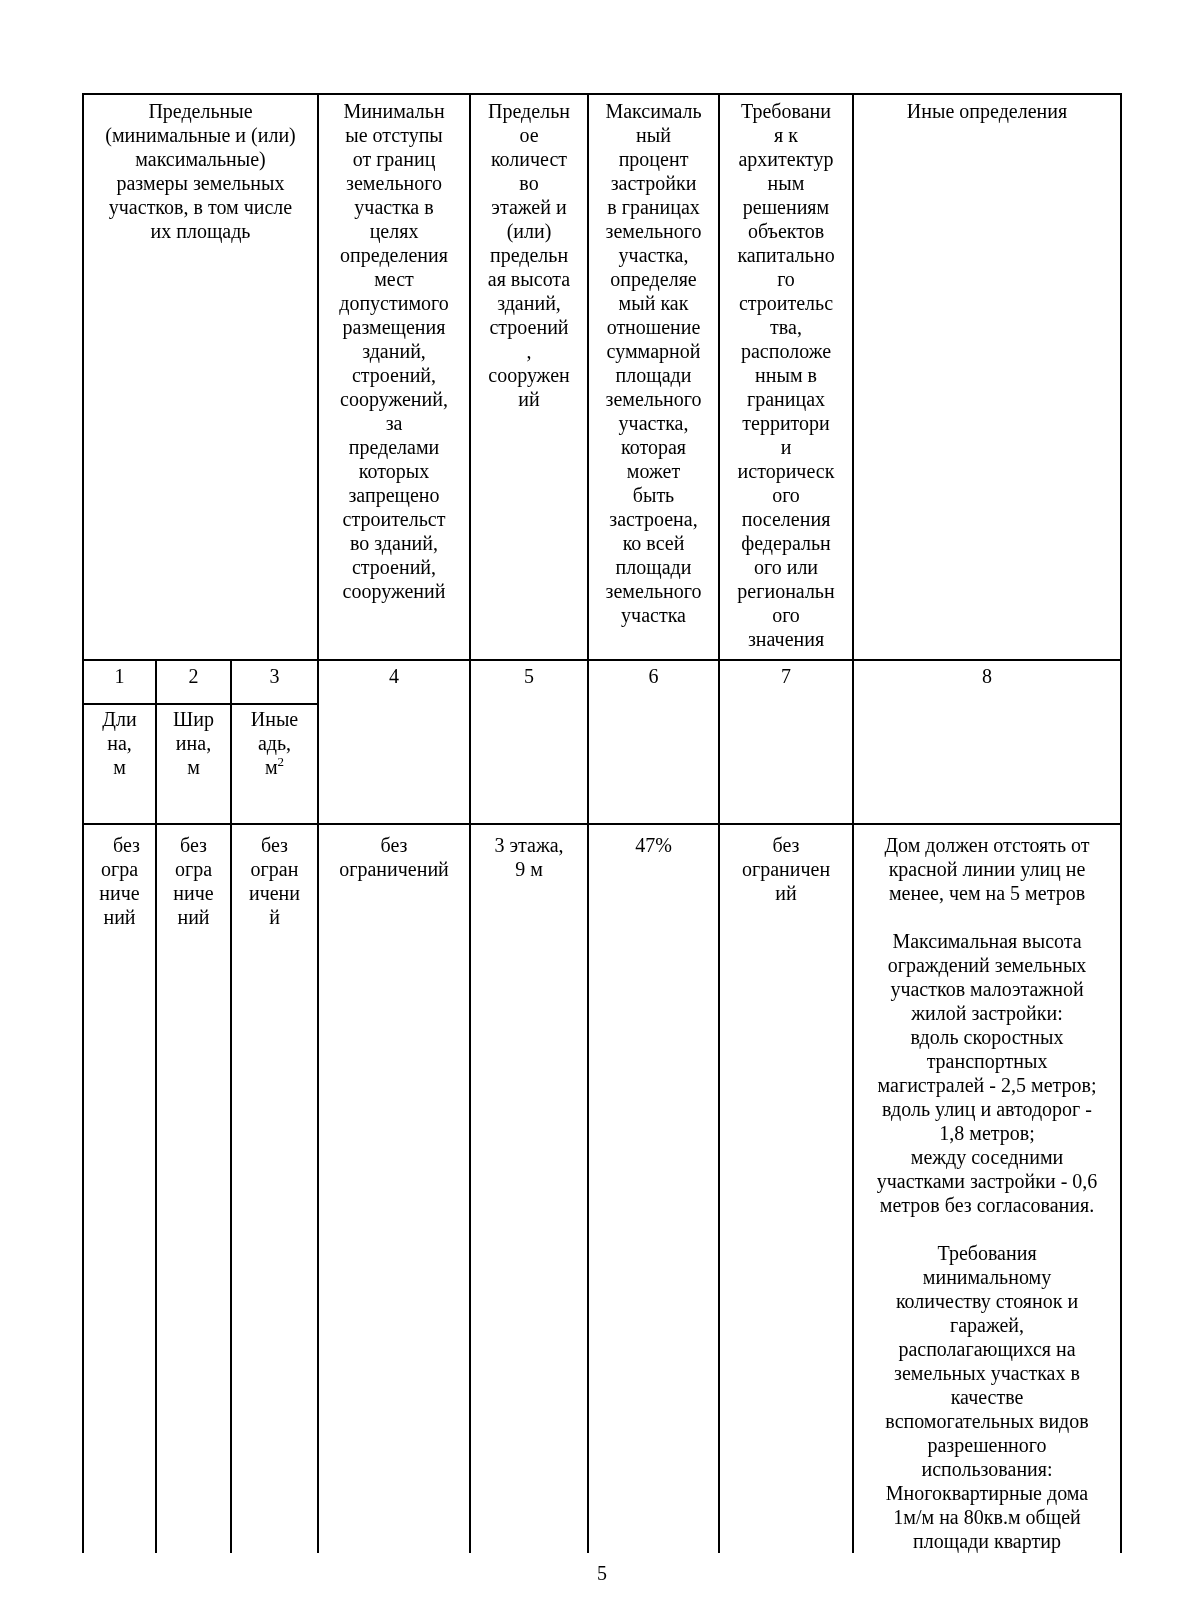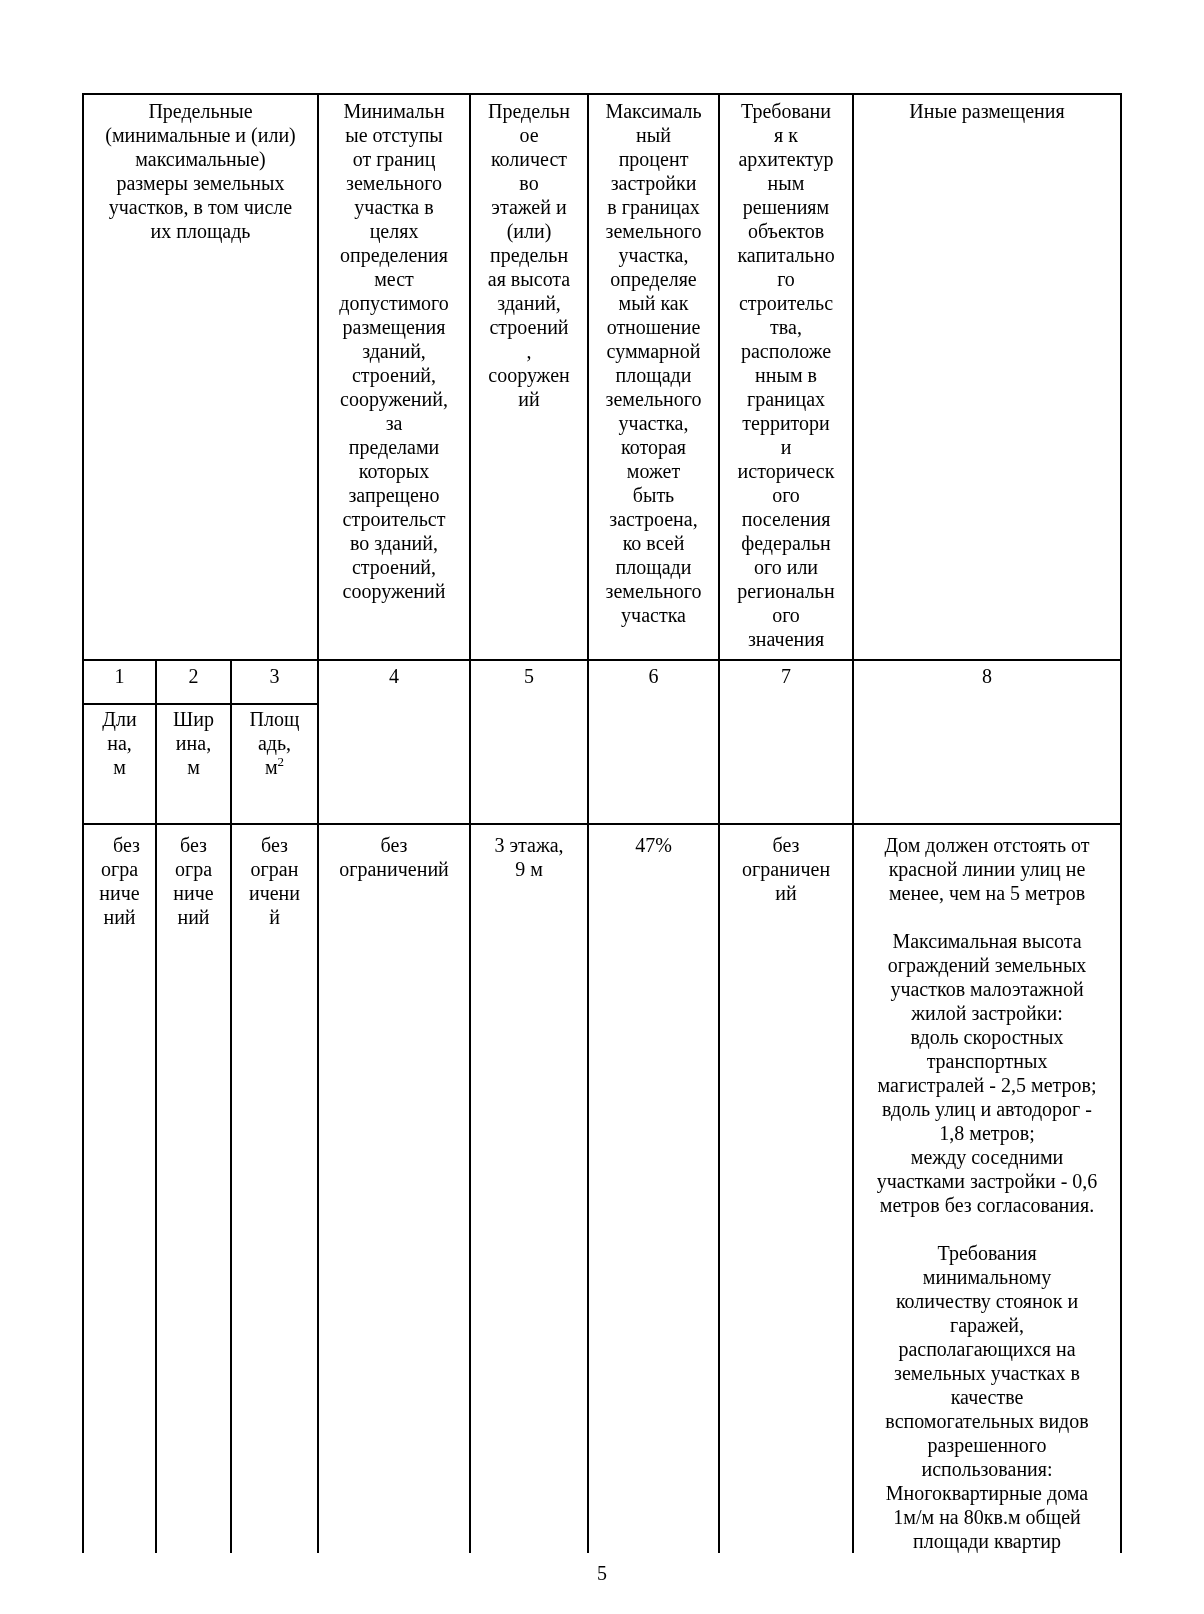--- a/index.html
+++ b/index.html
@@ -159,40 +159,40 @@
 территори
 и
 историческ
 ого
 поселения
 федеральн
 ого или
 региональн
 ого
 значения</th>
-    <th>Иные размещения</th>
+    <th>Иные определения</th>
   </tr>
   <tr class="num-row">
     <td>1</td>
     <td>2</td>
     <td>3</td>
     <td rowspan="2">4</td>
     <td rowspan="2">5</td>
     <td rowspan="2">6</td>
     <td rowspan="2">7</td>
     <td rowspan="2">8</td>
   </tr>
   <tr class="sub-row">
     <td class="lh37">Дли
 на,
 м</td>
     <td class="lh37">Шир
 ина,
 м</td>
-    <td class="lh37"><span>Площ
+    <td class="lh37"><span>Иные
 адь,
 </span><span>м</span><sup>2</sup></td>
   </tr>
   <tr class="data-row">
     <td class="lh35 cell-left first-indent">без
 огра
 ниче
 ний</td>
     <td class="cell-left">без
 огра

